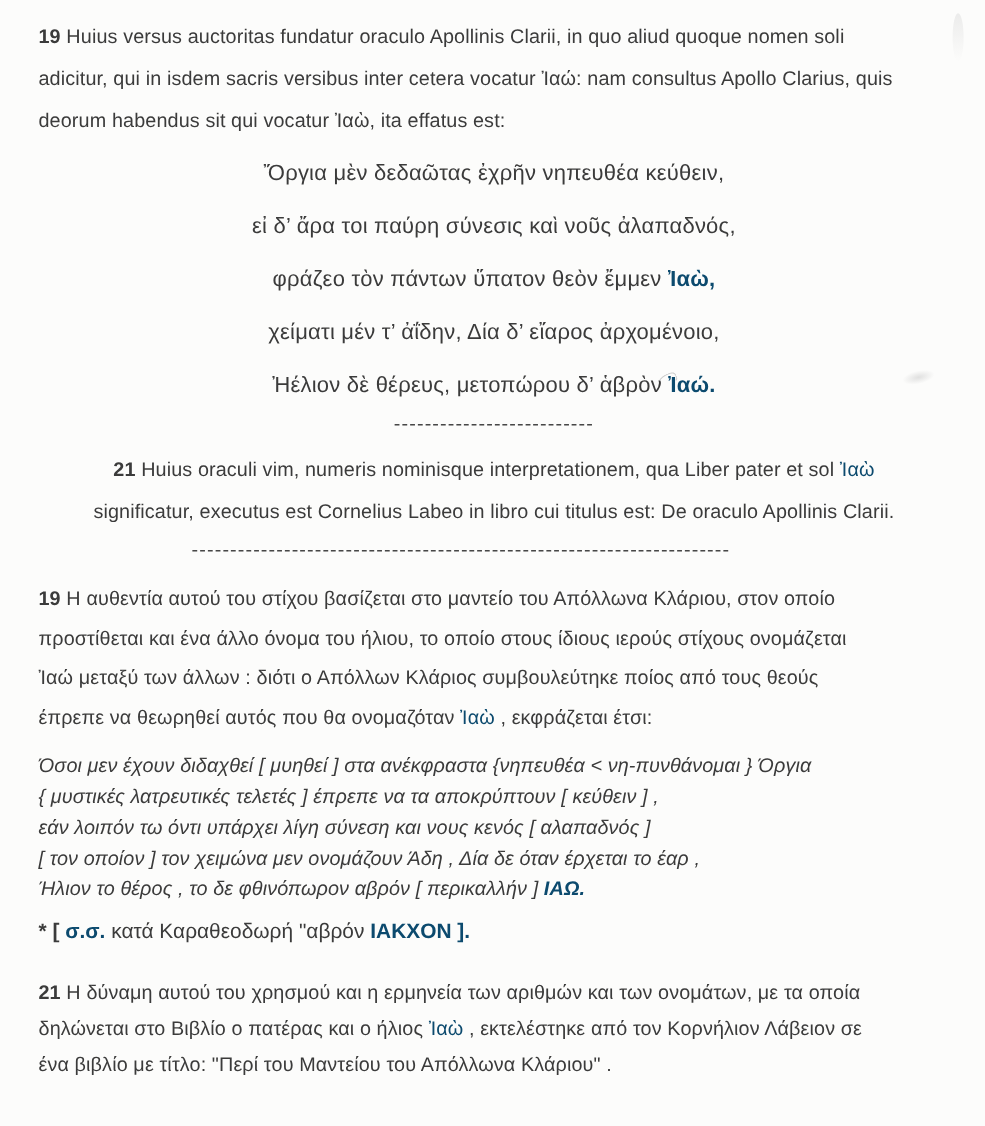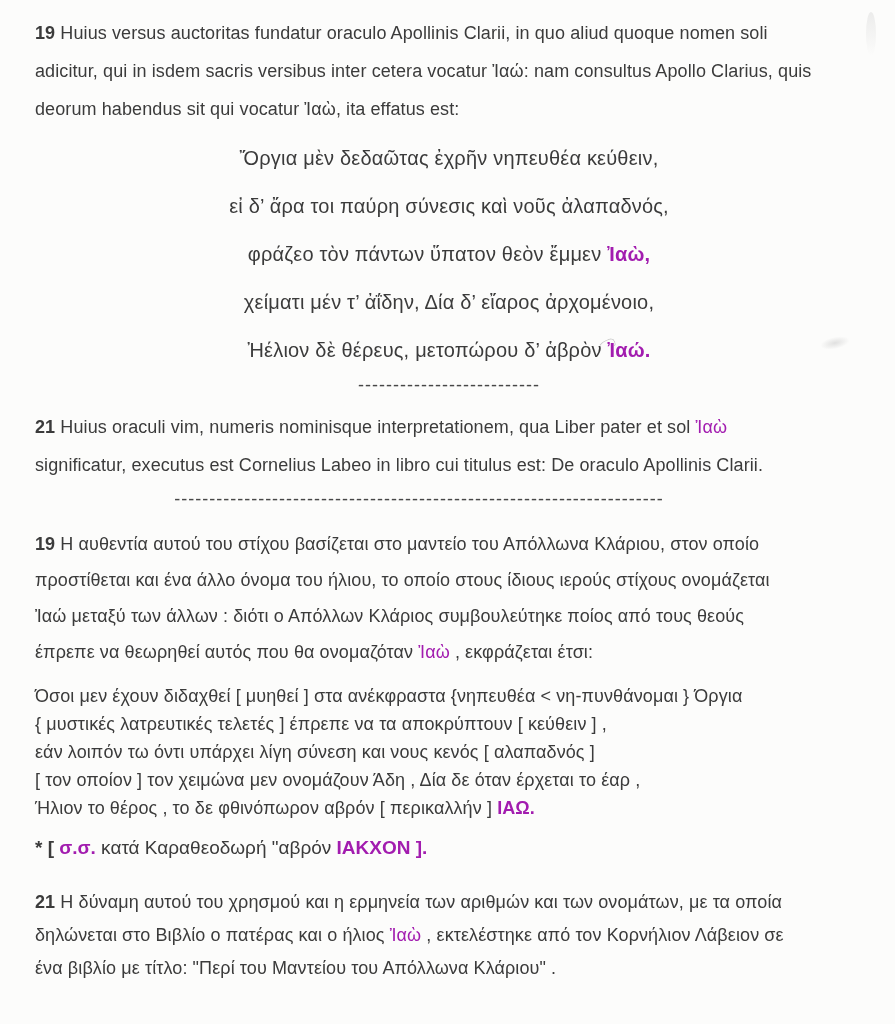--- a/index.html
+++ b/index.html
@@ -13,21 +13,21 @@
   }
   .page {
     position: relative;
     width: 895px; height: 1024px;
     box-sizing: border-box;
     padding: 14px 32px 0 35px;
   }
   
   .b    { font-weight: 700; }
   .i    { }
-  .blue { color: #a21caf; }
+  .blue { color: #0c4a6e; }
 
   .para-latin {
     font-size: 18px;
     line-height: 38px;
     letter-spacing: 0.1px;
     margin: 0;
     white-space: nowrap;
   }
   .verse-block {
     margin-top: 6px;
@@ -41,33 +41,34 @@
   .divider {
     font-size: 18px;
     line-height: 22px;
     letter-spacing: 1px;
     color: #474747;
     text-align: center;
     white-space: nowrap;
   }
   .divider-short { margin-top: 0px; }
   .divider-long  { margin-top: 4px; position: relative; left: -30px; }
-  .para-21la { margin-top: 12px; }
+  .para-21la { margin-top: 12px; text-align: center; }
   .para-greek {
     font-size: 18px;
     line-height: 36px;
     letter-spacing: 0.1px;
     margin: 0;
     white-space: nowrap;
   }
   .para-19gr { margin-top: 16px; }
   .trans-block {
     margin-top: 12px;
     font-size: 18px;
     line-height: 28px;
+    font-style: italic;
     letter-spacing: 0.1px;
     white-space: nowrap;
   }
   .note-line {
     margin-top: 14px;
     font-size: 19px;
     line-height: 24px;
     white-space: nowrap;
   }
   .para-21gr { margin-top: 26px; line-height: 33px; }

